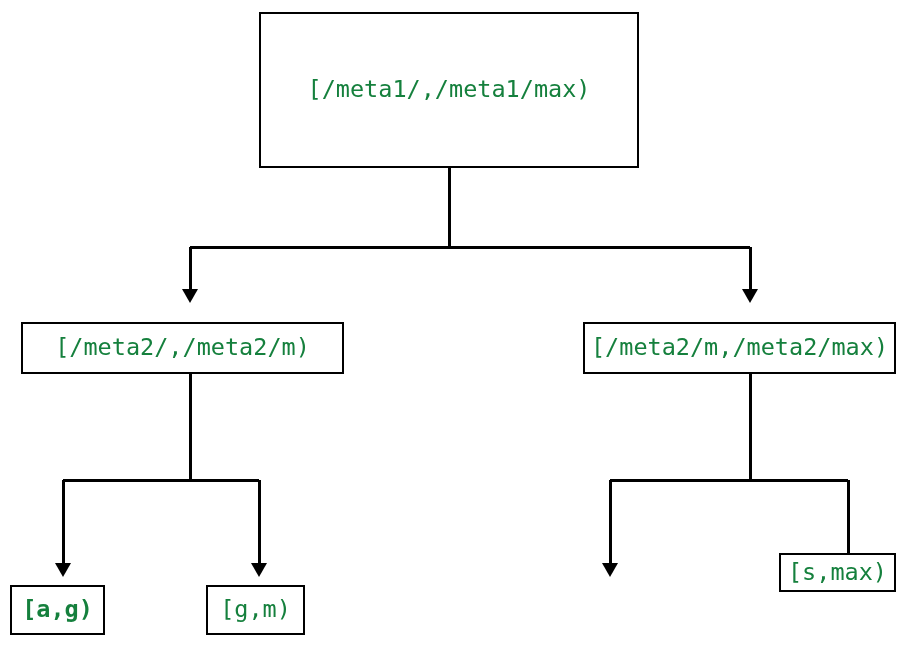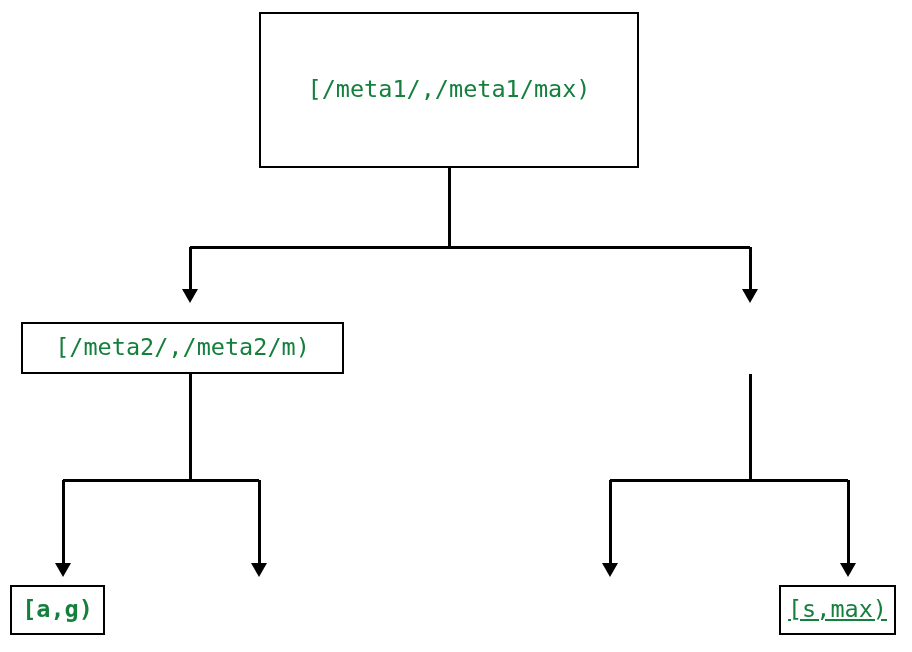--- a/index.html
+++ b/index.html
@@ -75,24 +75,23 @@
     height: 50px;
   }
   #node-leaf-ms {
     left: 553px;
     top: 585px;
     width: 103px;
     height: 50px;
   }
   #node-leaf-smax {
     left: 779px;
-    top: 585px;
+    top: 553px;
     width: 117px;
-    height: 50px;
-    text-decoration: underline;
+    height: 39px;
   }
 </style>
 </head>
 <body>
 
 <div id="canvas">
 
   <svg id="edges" viewBox="0 0 912 652" xmlns="http://www.w3.org/2000/svg">
     <g stroke="#000000" stroke-width="3" fill="none" shape-rendering="crispEdges">
 
@@ -127,24 +126,30 @@
   </svg>
 
   <div class="node" id="node-root">
     <span class="node-label">[/meta1/,/meta1/max)</span>
   </div>
 
   <div class="node" id="node-mid-left">
     <span class="node-label">[/meta2/,/meta2/m)</span>
   </div>
 
+  <div class="node" id="node-mid-right">
+    <span class="node-label">[/meta2/m,/meta2/max)</span>
+  </div>
 
   <div class="node" id="node-leaf-ag">
     <span class="node-label">[a,g)</span>
   </div>
 
+  <div class="node" id="node-leaf-gm">
+    <span class="node-label">[g,m)</span>
+  </div>
 
 
   <div class="node" id="node-leaf-smax">
     <span class="node-label">[s,max)</span>
   </div>
 
 </div>
 
 </body></html>

